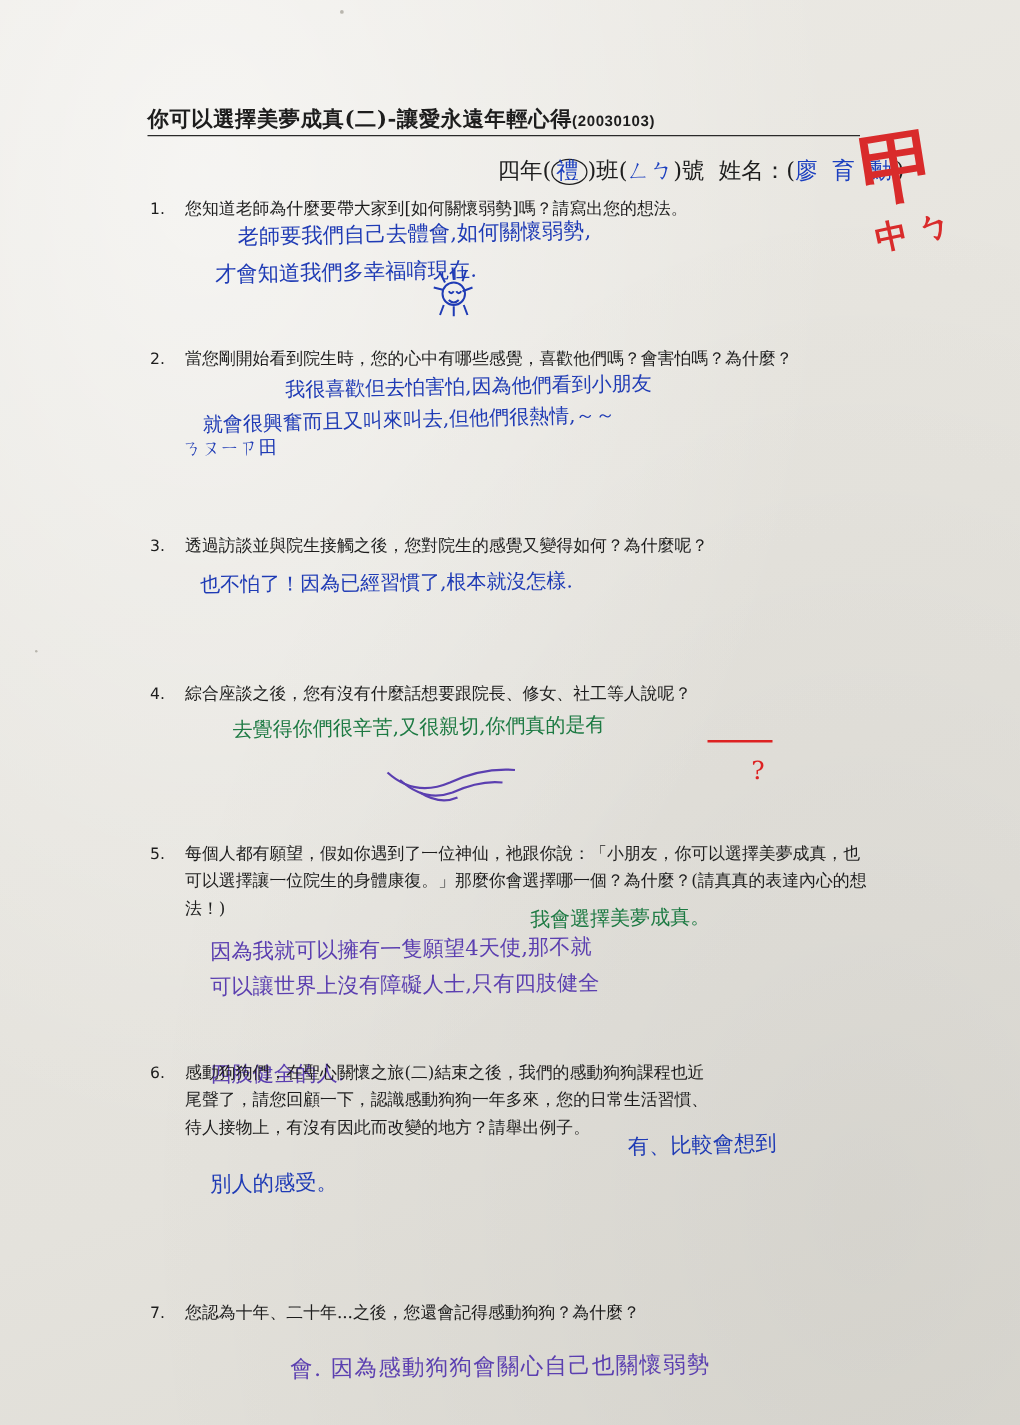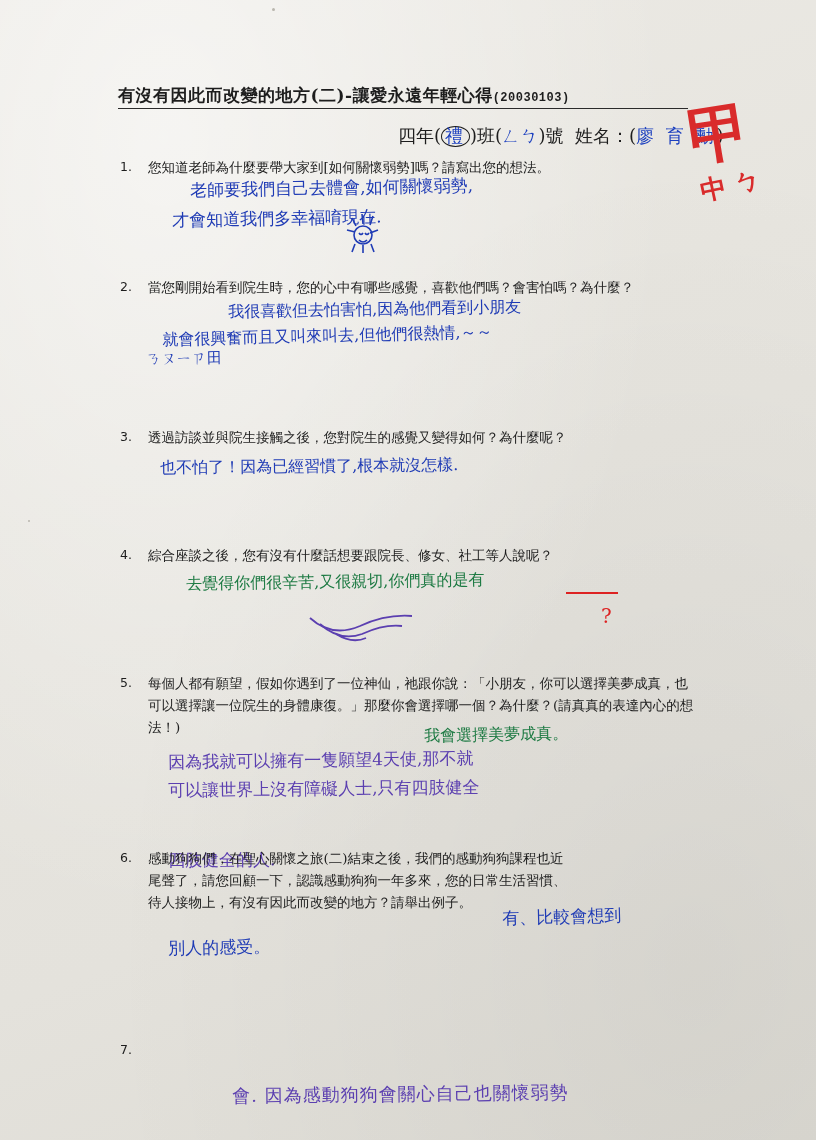--- a/index.html
+++ b/index.html
@@ -41,21 +41,21 @@
     font-family: "DejaVu Serif", serif;
     font-size: 17px;
     font-weight: bold;
     color: #1d1d1d;
     letter-spacing: 0.5px;
     white-space: nowrap;
   }
   .title .code {
     font-size: 12px;
     font-weight: bold;
-    font-family: Liberation Mono, monospace;
+    font-family: Liberation Sans, sans-serif;
   }
   .title-rule {
     position: absolute;
     left: 118px;
     top: 108px;
     width: 570px;
     height: 1px;
     background: #2a2a2a;
   }
   .idline {
@@ -151,21 +151,21 @@
 </style>
 </head>
 <body>
 
 <div class="page">
   <div class="paper-shade"></div>
   <div class="scan-mark" style="left:272px; top:8px; width:3px; height:3px; border-radius:50%;"></div>
   <div class="scan-mark" style="left:28px; top:520px; width:2px; height:2px; border-radius:50%;"></div>
 
   <div class="title">
-    <span>有沒有因此而改變的地方(二)-讓愛永遠年輕心得</span><span class="code">(20030103)</span>
+    <span>你可以選擇美夢成真(二)-讓愛永遠年輕心得</span><span class="code">(20030103)</span>
   </div>
   <div class="title-rule"></div>
 
   <div class="idline">
     <span>四年</span>(<span class="fill circled hand-name">禮</span>)<span>班</span>(<span class="fill">ㄥㄅ</span>)<span>號</span>
     &nbsp;<span>姓名：</span>(<span class="hand-name">廖 育 勳</span>)
   </div>
 
   <div class="grade grade-mark">甲</div>
   <div class="grade grade-sub">中 ㄅ</div>
@@ -228,15 +228,16 @@
 
   <div class="q" style="left:148px; top:848px; width:420px;">
     <span class="num">6.</span>
     <span>感動狗狗們，在聖心關懷之旅(二)結束之後，我們的感動狗狗課程也近尾聲了，請您回顧一下，認識感動狗狗一年多來，您的日常生活習慣、待人接物上，有沒有因此而改變的地方？請舉出例子。</span>
   </div>
   <div class="hand ink-blue" style="left:502px; top:906px; font-size:17px; transform: rotate(-1.5deg);">有、比較會想到</div>
   <div class="hand ink-blue" style="left:168px; top:936px; font-size:17px; transform: rotate(-1deg);">別人的感受。</div>
 
   <div class="q" style="left:148px; top:1040px; width:548px;">
     <span class="num">7.</span>
+    <span>您認為十年、二十年...之後，您還會記得感動狗狗？為什麼？</span>
   </div>
   <div class="hand ink-purple" style="left:232px; top:1082px; font-size:18px; letter-spacing:1px; transform: rotate(-0.6deg);">會. 因為感動狗狗會關心自己也關懷弱勢</div>
 </div>
 
 </body></html>

